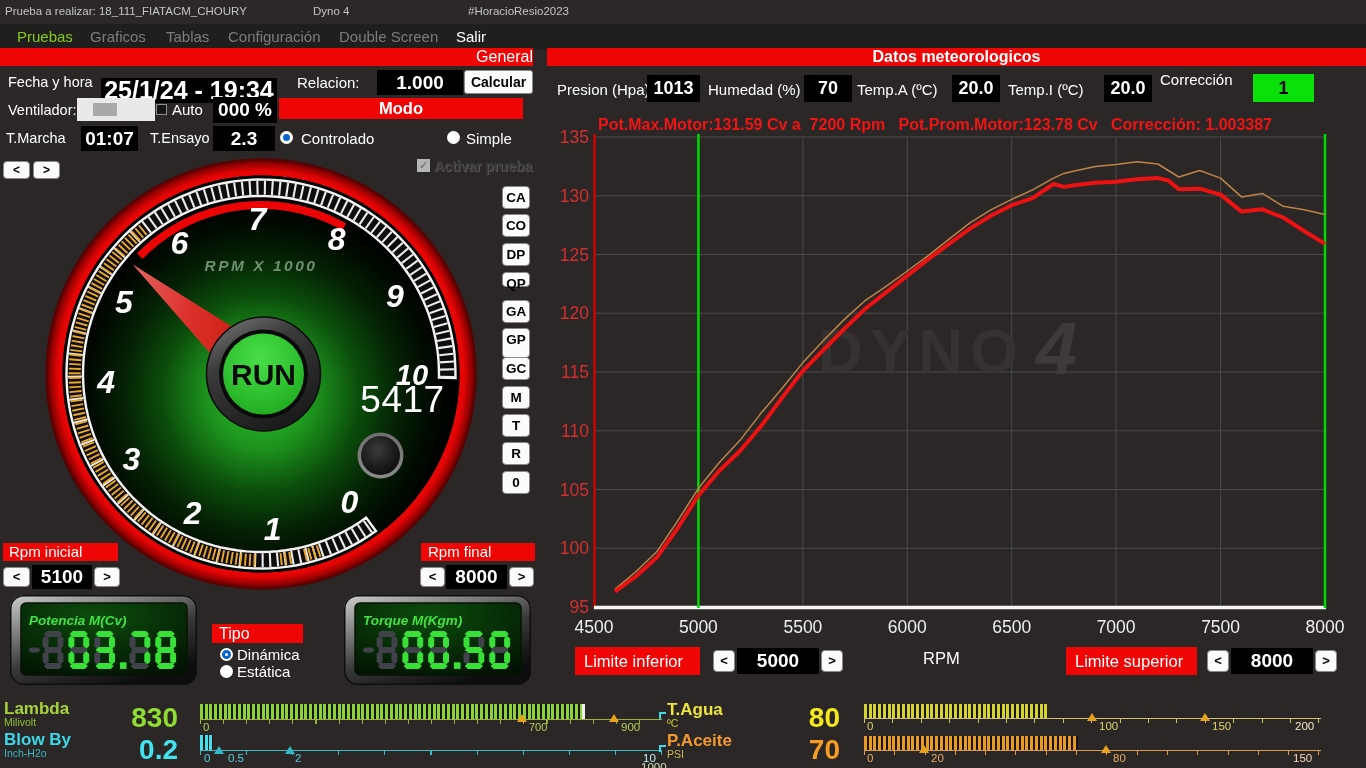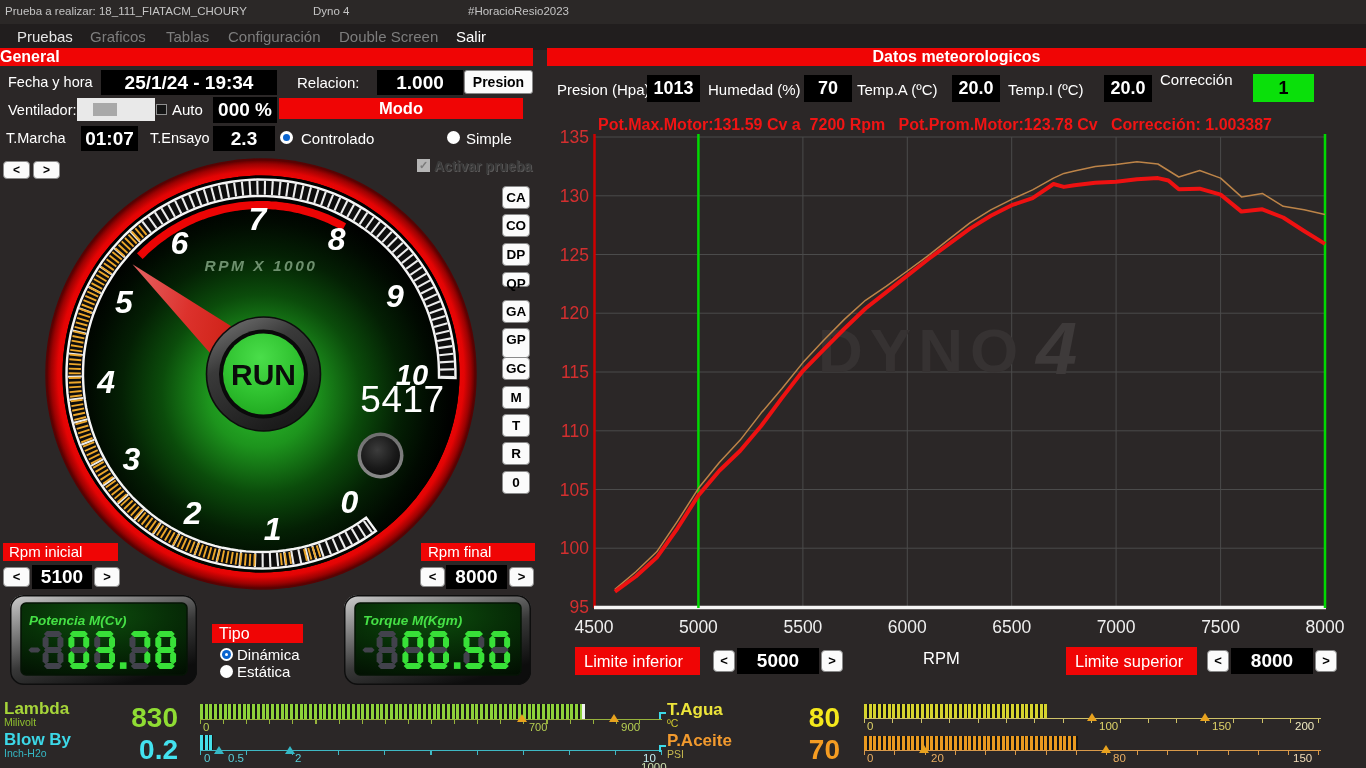--- a/index.html
+++ b/index.html
@@ -9,34 +9,34 @@
 .btn{position:absolute;background:#fbfbfb;color:#000;border:1px solid #8a8a8a;border-radius:4px;text-align:center;font-weight:bold}
 .lbl{position:absolute;color:#fff;font-size:14.5px}
 </style></head><body>
 
 <div class="abs" style="left:0;top:0;width:1366px;height:24px;background:#2b2827"></div>
 <div class="lbl" style="left:5px;top:5px;font-size:11.5px;color:#c4c4c4">Prueba a realizar: 18_111_FIATACM_CHOURY</div>
 <div class="lbl" style="left:313px;top:5px;font-size:11.5px;color:#c4c4c4">Dyno 4</div>
 <div class="lbl" style="left:468px;top:5px;font-size:11.5px;color:#c4c4c4">#HoracioResio2023</div>
 
 <div class="abs" style="left:0;top:24px;width:1366px;height:26px;background:#211e1e"></div>
-<div class="lbl" style="left:17px;top:28px;font-size:15px;color:#e5e5e5">Pruebas</div>
+<div class="lbl" style="left:17px;top:28px;font-size:15px;color:#84cc16">Pruebas</div>
 <div class="lbl" style="left:90px;top:28px;font-size:15px;color:#7d7d7d">Graficos</div>
 <div class="lbl" style="left:166px;top:28px;font-size:15px;color:#7d7d7d">Tablas</div>
 <div class="lbl" style="left:228px;top:28px;font-size:15px;color:#7d7d7d">Configuración</div>
 <div class="lbl" style="left:339px;top:28px;font-size:15px;color:#7d7d7d">Double Screen</div>
 <div class="lbl" style="left:456px;top:28px;font-size:15px;color:#fff">Salir</div>
 
-<div class="red" style="left:0;top:48px;width:533px;height:18px;font-size:16px;font-weight:bold;text-align:left;line-height:18px">General</div>
+<div class="red" style="left:0;top:48px;width:533px;height:18px;font-size:16px;font-weight:normal;text-align:right;line-height:18px">General</div>
 
 <div class="lbl" style="left:8px;top:74px">Fecha y hora</div>
-<div class="blk" style="left:101px;top:70px;width:176px;height:25px;font-size:19px;line-height:25px">25/1/24 - 19:34</div>
+<div class="blk" style="left:101px;top:78px;width:176px;height:25px;font-size:25px;line-height:25px">25/1/24 - 19:34</div>
 <div class="lbl" style="left:297px;top:74px;font-size:15px">Relacion:</div>
 <div class="blk" style="left:377px;top:70px;width:86px;height:25px;font-size:19px;line-height:25px">1.000</div>
-<div class="btn" style="left:464px;top:70px;width:69px;height:24px;font-size:14px;line-height:22px;border-radius:3px">Presion</div>
+<div class="btn" style="left:464px;top:70px;width:69px;height:24px;font-size:14px;line-height:22px;border-radius:3px">Calcular</div>
 
 <div class="lbl" style="left:8px;top:102px">Ventilador:</div>
 <div class="abs" style="left:77px;top:98px;width:78px;height:23px;background:#e9e9e9"></div>
 <div class="abs" style="left:93px;top:103px;width:24px;height:13px;background:#a9a9a9"></div>
 <div class="abs" style="left:156px;top:104px;width:11px;height:11px;background:#151515;border:1px solid #8f8f8f"></div>
 <div class="lbl" style="left:172px;top:101px;font-size:15px">Auto</div>
 <div class="blk" style="left:213px;top:97px;width:64px;height:26px;font-size:19px;line-height:26px">000 %</div>
 <div class="red" style="left:279px;top:98px;width:244px;height:21px;font-size:16.5px;font-weight:bold;text-align:center;line-height:21px">Modo</div>
 
 <div class="lbl" style="left:6px;top:130px">T.Marcha</div>

